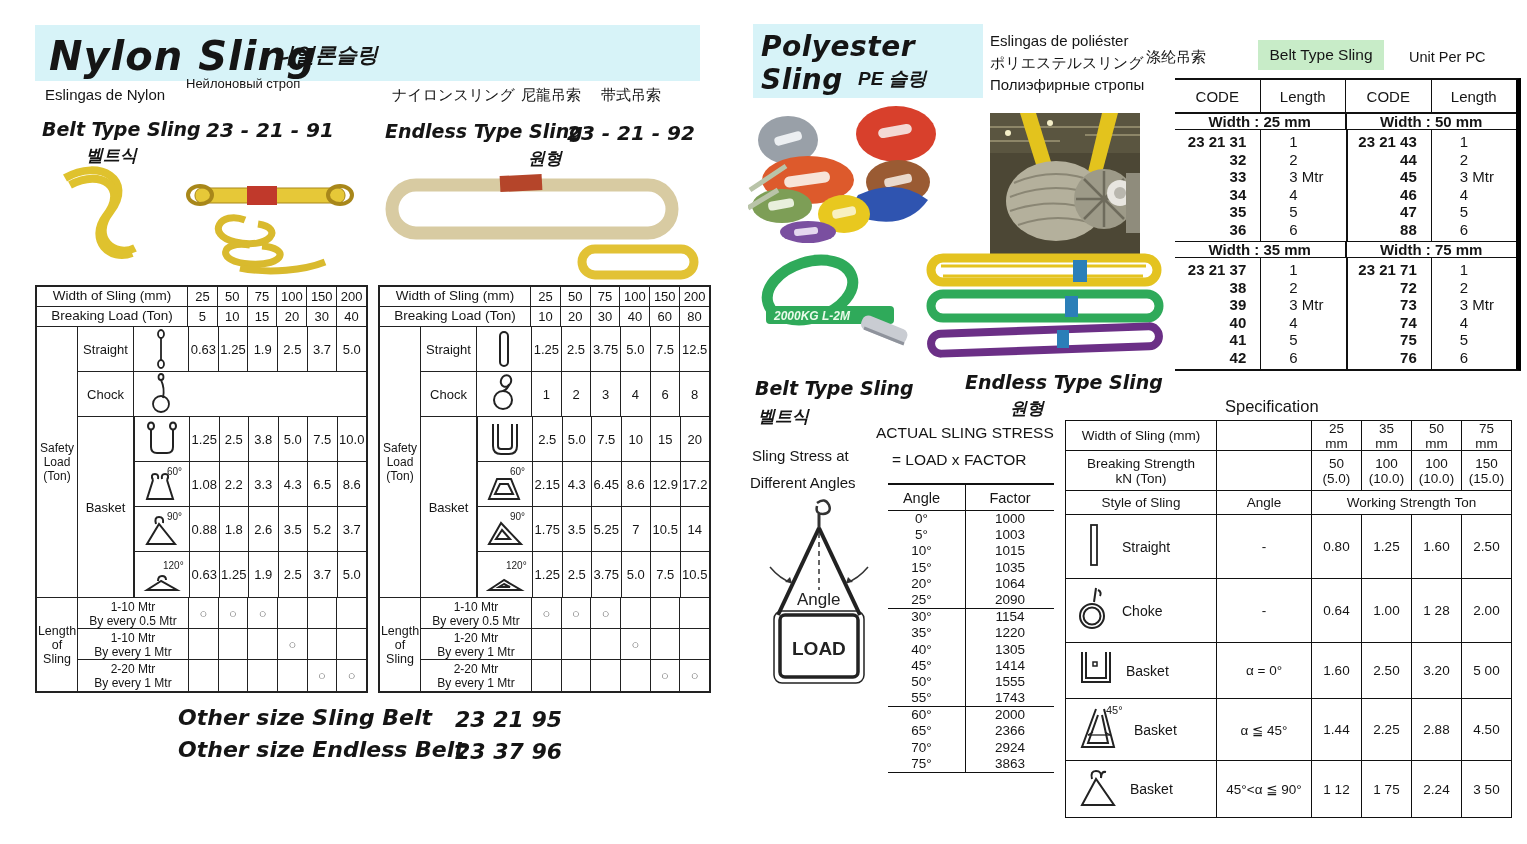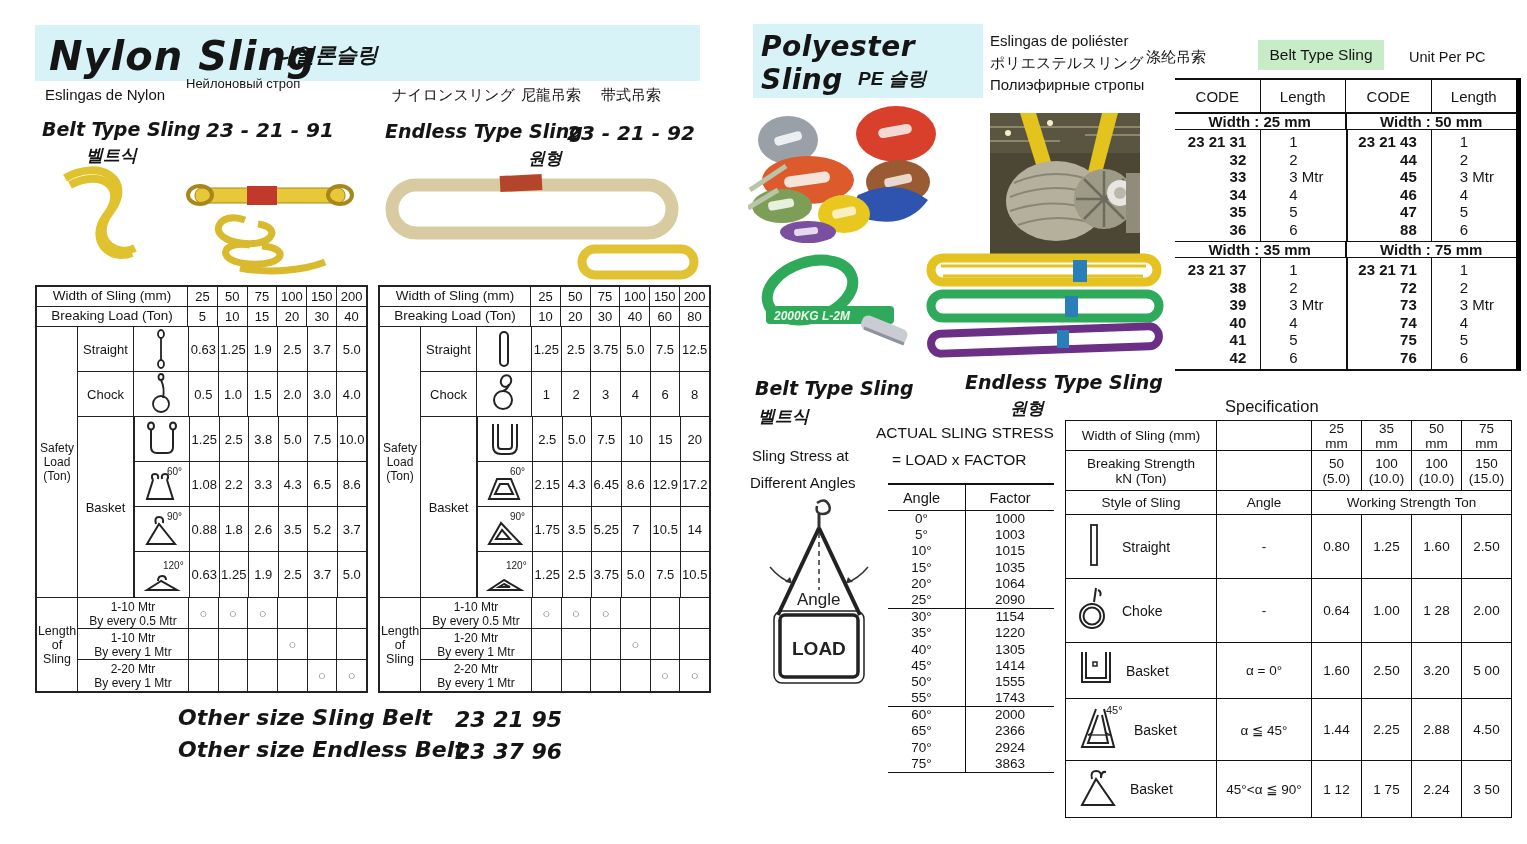--- a/index.html
+++ b/index.html
@@ -187,28 +187,20 @@
       </div>
       <div class="srow">
         <div class="ilabel">Chock</div>
         <div class="icon-cell">
           <svg width="22" height="42" viewBox="0 0 22 42" fill="none" stroke="#222" stroke-width="1.8">
               <ellipse cx="11" cy="4" rx="2.5" ry="3"></ellipse>
               <path d="M11 7 q4 8 2 18"></path>
               <circle cx="11" cy="31" r="8"></circle>
             </svg>
         </div>
-        <div class="ncells">
-            <div class="ncell">0.5</div>
-            <div class="ncell">1.0</div>
-            <div class="ncell">1.5</div>
-            <div class="ncell">2.0</div>
-            <div class="ncell">3.0</div>
-            <div class="ncell">4.0</div>
-          </div>
       </div>
       <div class="bgroup">
         <div class="blabel">Basket</div>
         <div class="bgroup-right">
           <div class="srow">
             <div class="icon-cell">
               <svg width="38" height="40" viewBox="0 0 38 40" fill="none" stroke="#222" stroke-width="2">
                   <path d="M8 10 v18 q0 6 6 6 h10 q6 0 6 -6 v-18"></path>
                   <ellipse cx="8" cy="7" rx="3" ry="3.5"></ellipse>
                   <ellipse cx="30" cy="7" rx="3" ry="3.5"></ellipse>

